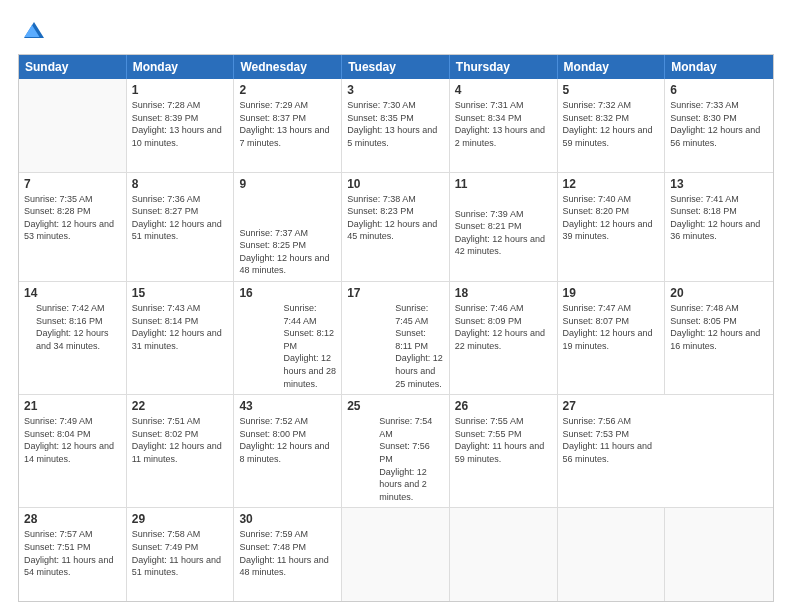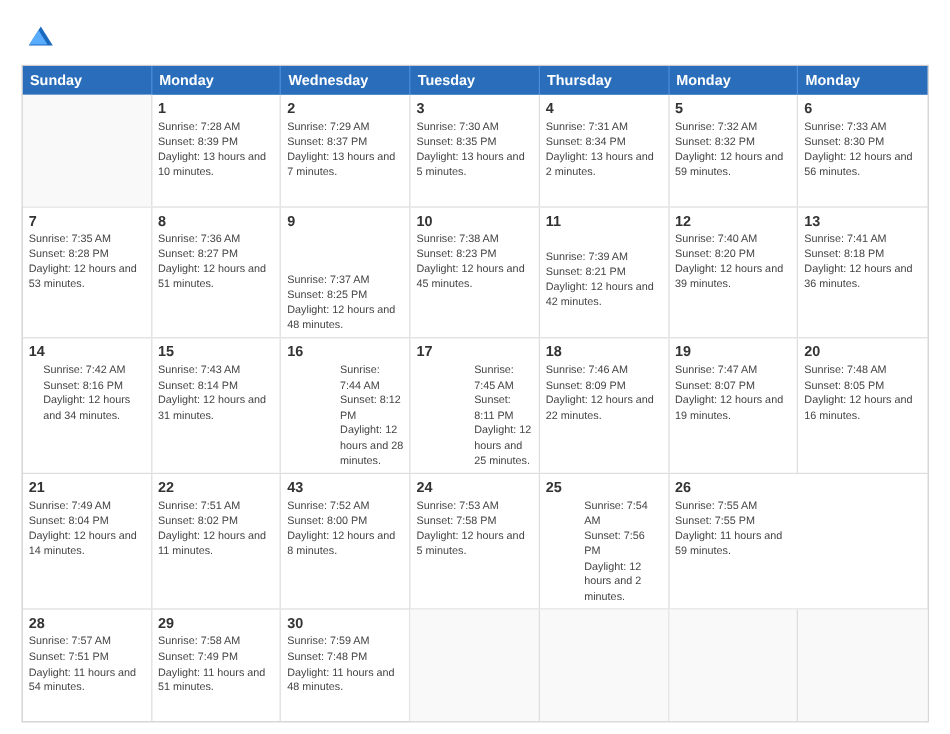--- a/index.html
+++ b/index.html
@@ -266,36 +266,36 @@
 Sunset: 8:02 PM
 Daylight: 12 hours and 11 minutes.</div>
           </div>
           <div class="cal-cell">
             <div class="day-number">43</div>
             <div class="day-info" style="white-space: pre-line;">Sunrise: 7:52 AM
 Sunset: 8:00 PM
 Daylight: 12 hours and 8 minutes.</div>
           </div>
           <div class="cal-cell">
-            <div class="day-number">24</div>
-            <div class="day-info" style="white-space: pre-line;">Sunrise: 7:53 AM
-Sunset: 7:58 PM
-Daylight: 12 hours and 5 minutes.</div>
-          </div>
-          <div class="cal-cell">
             <div class="day-number">25</div>
             <div class="day-info" style="white-space: pre-line; margin-left: 32px;">Sunrise: 7:54 AM
 Sunset: 7:56 PM
 Daylight: 12 hours and 2 minutes.</div>
           </div>
           <div class="cal-cell">
             <div class="day-number">26</div>
             <div class="day-info" style="white-space: pre-line;">Sunrise: 7:55 AM
 Sunset: 7:55 PM
 Daylight: 11 hours and 59 minutes.</div>
+          </div>
+          <div class="cal-cell">
+            <div class="day-number">27</div>
+            <div class="day-info" style="white-space: pre-line;">Sunrise: 7:56 AM
+Sunset: 7:53 PM
+Daylight: 11 hours and 56 minutes.</div>
           </div>
         </div>
         <div class="cal-row">
           <div class="cal-cell">
             <div class="day-number">28</div>
             <div class="day-info" style="white-space: pre-line;">Sunrise: 7:57 AM
 Sunset: 7:51 PM
 Daylight: 11 hours and 54 minutes.</div>
           </div>
           <div class="cal-cell">

